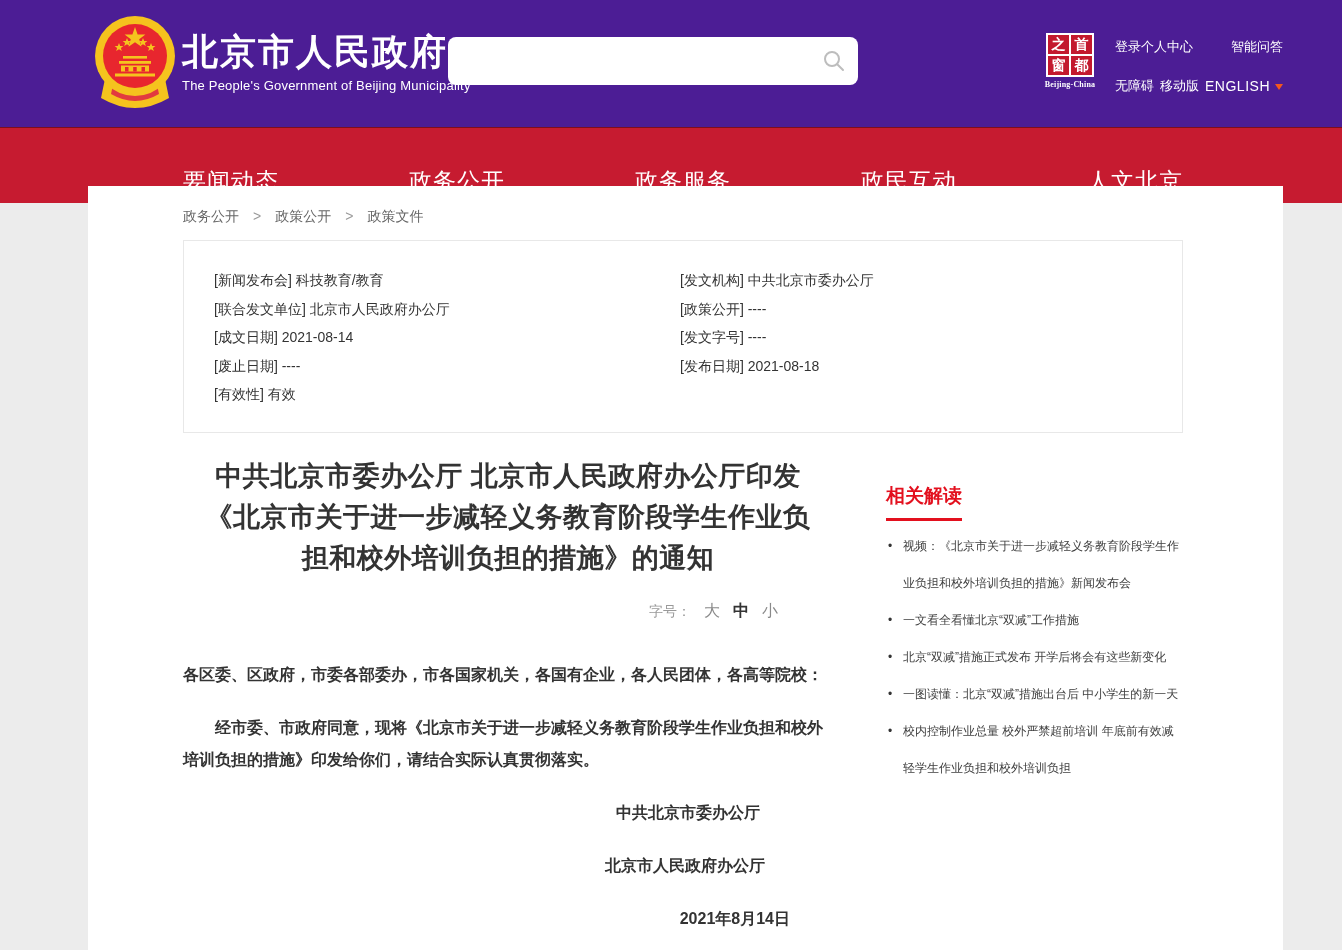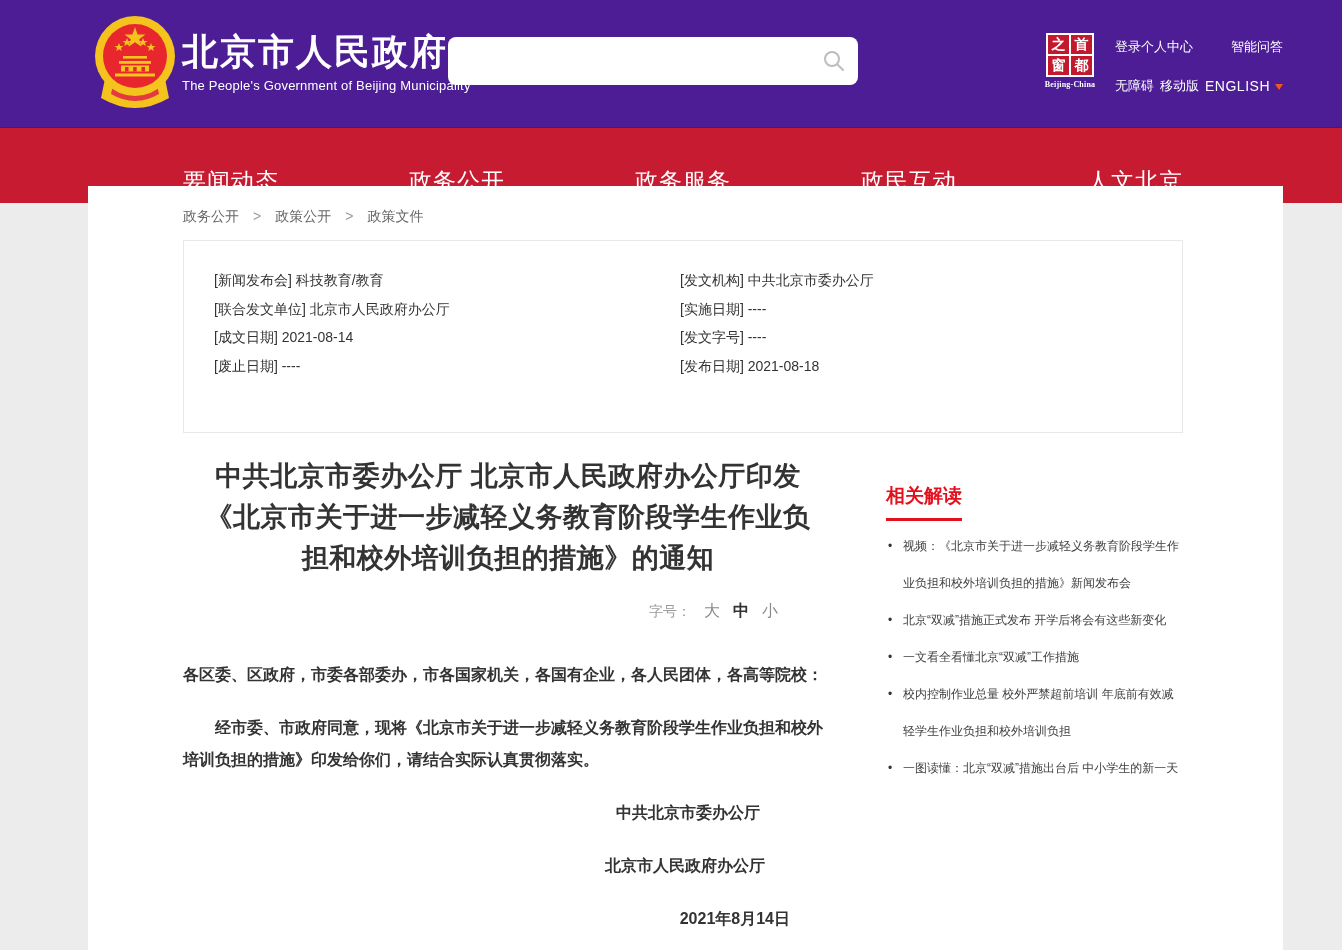--- a/index.html
+++ b/index.html
@@ -160,26 +160,27 @@
     <ul class="meta-col left">
 
         <li><span>[新闻发布会]</span> <span>科技教育/教育</span></li>
 
         <li><span>[联合发文单位]</span> <span>北京市人民政府办公厅</span></li>
 
         <li><span>[成文日期]</span> <span>2021-08-14</span></li>
 
         <li><span>[废止日期]</span> <span>----</span></li>
 
+        <li><span>[有效性]</span> <span>有效</span></li>
       </ul>
     <ul class="meta-col right">
 
         <li><span>[发文机构]</span> <span>中共北京市委办公厅</span></li>
 
-        <li><span>[实施日期]</span> <span>----</span></li>
+        <li><span>[政策公开]</span> <span>----</span></li>
 
         <li><span>[发文字号]</span> <span>----</span></li>
 
         <li><span>[发布日期]</span> <span>2021-08-18</span></li>
       </ul>
   </div>
 
   <div class="article">
     <div>
 
@@ -202,23 +203,23 @@
       <p class="sig sig-date">2021年8月14日</p>
     </div>
   </div>
 
   <div class="sidebar">
     <h3 class="sidebar-title">相关解读</h3>
     <ul class="related-list">
 
         <li><span>视频：《北京市关于进一步减轻义务教育阶段学生作业负担和校外培训负担的措施》新闻发布会</span></li>
 
+        <li><span>一文看全看懂北京“双减”工作措施</span></li>
+
         <li><span>北京“双减”措施正式发布 开学后将会有这些新变化</span></li>
 
-        <li><span>一文看全看懂北京“双减”工作措施</span></li>
+        <li><span>一图读懂：北京“双减”措施出台后 中小学生的新一天</span></li>
 
         <li><span>校内控制作业总量 校外严禁超前培训 年底前有效减轻学生作业负担和校外培训负担</span></li>
-
-        <li><span>一图读懂：北京“双减”措施出台后 中小学生的新一天</span></li>
       </ul>
   </div>
 
 </div>
 
 </body></html>

